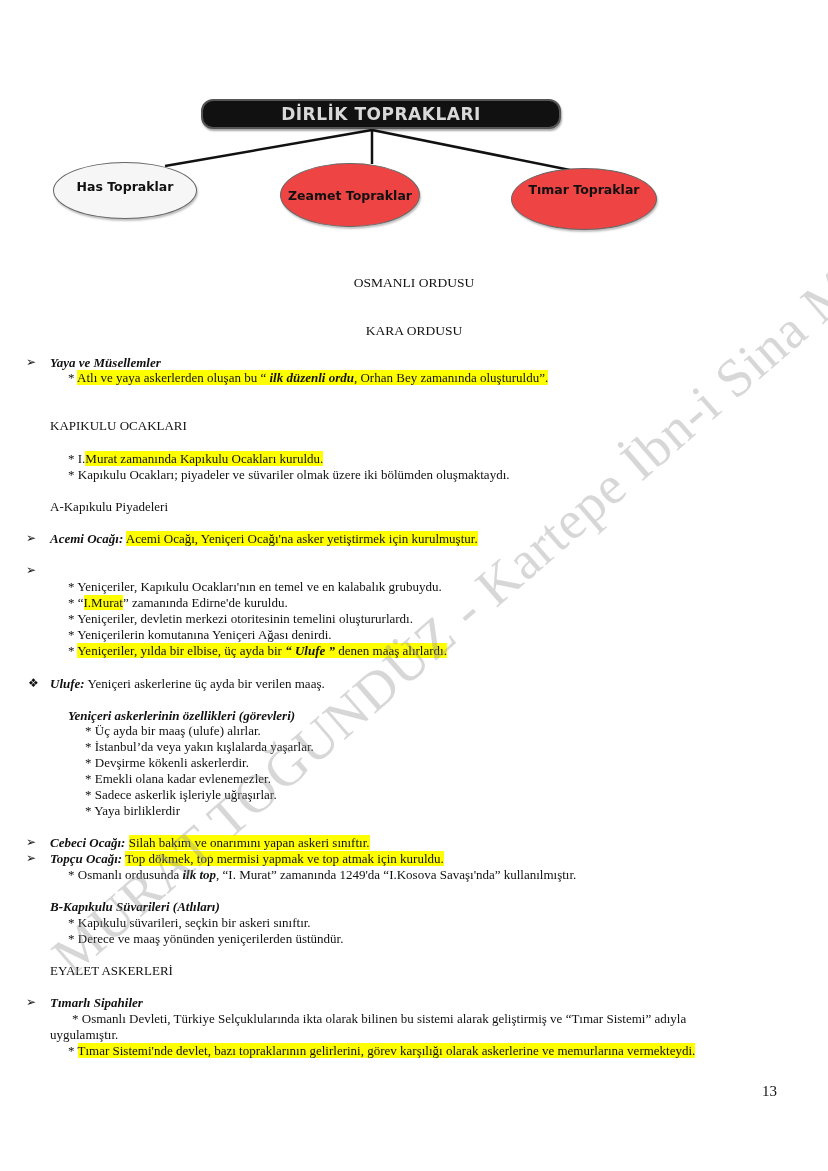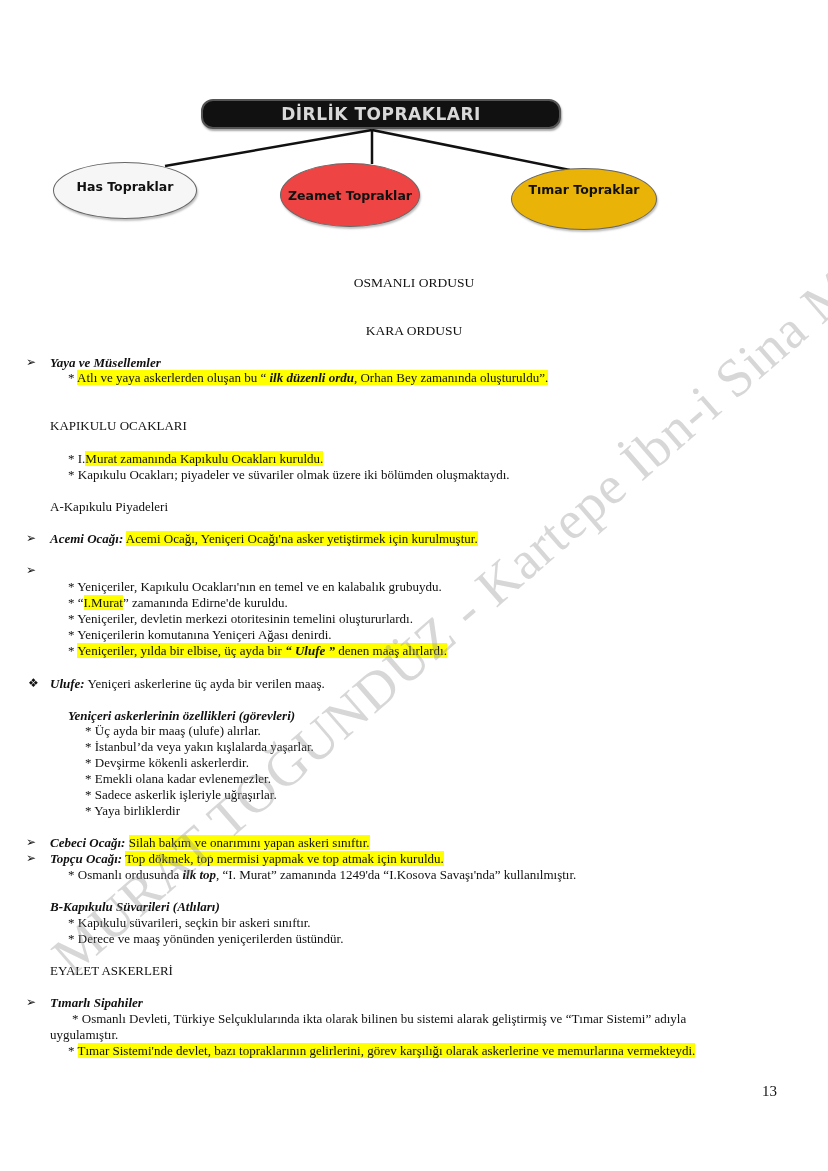--- a/index.html
+++ b/index.html
@@ -17,21 +17,21 @@
     box-shadow: 1px 2px 2px rgba(0,0,0,0.35);
   }
   .oval {
     position: absolute; border: 1.5px solid #666; border-radius: 50%; box-sizing: border-box;
     display: flex; align-items: center; justify-content: center;
     font-family: "DejaVu Sans", sans-serif; font-weight: bold; font-size: 12.5px; color: #111;
     box-shadow: 1px 2px 2px rgba(0,0,0,0.25);
   }
   .oval.has { left: 53px; top: 162px; width: 144px; height: 57px; background: #f6f6f6; }
   .oval.zeamet { left: 280px; top: 163px; width: 140px; height: 64px; background: #ef4444; }
-  .oval.timar { left: 511px; top: 168px; width: 146px; height: 62px; background: #eab308; }
+  .oval.timar { left: 511px; top: 168px; width: 146px; height: 62px; background: #ef4444; }
   .oval.has span { transform: translateY(-4px); }
   .oval.timar span { transform: translateY(-10px); }
 
   .center-head {
     position: absolute; left: 0; width: 828px; text-align: center;
     font-weight: normal; font-size: 13.5px;
   }
   .line { position: absolute; font-size: 13px; white-space: nowrap; line-height: 16px; }
   .b { font-weight: bold; font-style: italic; }
   .hl { background: #ffff00; }

